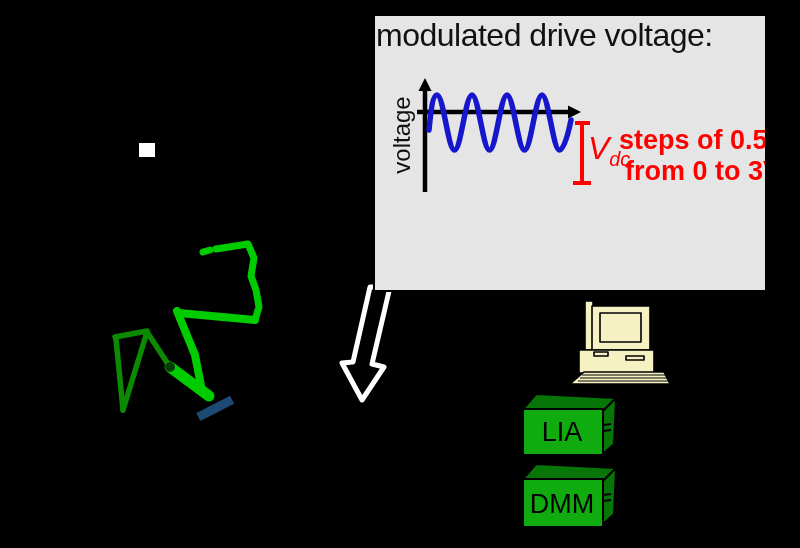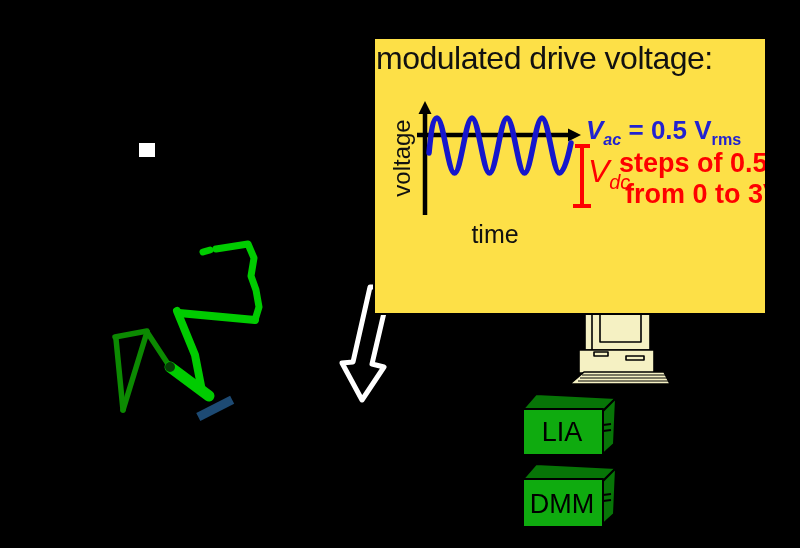--- a/index.html
+++ b/index.html
@@ -1,21 +1,21 @@
 <!DOCTYPE html>
 <html><head>
 <meta charset="utf-8">
 <style>
   html,body{margin:0;padding:0;background:#000;}
   .stage{position:relative;width:800px;height:548px;background:#000;overflow:hidden;
          font-family:"Liberation Sans",sans-serif;}
   .scene-svg{position:absolute;left:0;top:0;}
   
   .callout{position:absolute;left:373px;top:14px;width:394px;height:278px;
-           background:#fde047;border:2px solid #000;box-sizing:border-box;overflow:hidden;z-index:5;margin-top:23px;}
+           background:#e5e5e5;border:2px solid #000;box-sizing:border-box;overflow:hidden;z-index:5;}
   .callout-title{position:absolute;left:1px;top:1px;font-size:32px;letter-spacing:-0.5px;color:#111;white-space:nowrap;}
   .plot-svg{position:absolute;left:0;top:0;}
   .ylabel{position:absolute;left:-30px;top:106px;width:112px;height:26px;text-align:center;
           transform:rotate(-90deg);font-size:24px;color:#111;}
   .xlabel{position:absolute;left:80px;top:181px;width:80px;text-align:center;font-size:25px;color:#111;}
   .ac-label{position:absolute;left:211px;top:76px;font-size:26px;font-weight:bold;color:#2222d0;white-space:pre;}
   .dc-sym{position:absolute;left:213px;top:114px;font-size:32px;font-weight:normal;color:#fe0000;white-space:pre;}
   .dc-line1{position:absolute;left:244px;top:109px;font-size:27px;font-weight:bold;color:#fe0000;white-space:nowrap;}
   .dc-line2{position:absolute;left:250px;top:140px;font-size:27px;font-weight:bold;color:#fe0000;white-space:nowrap;}
   .freq-label{position:absolute;left:247px;top:225px;font-size:26px;color:#111;white-space:pre;}
@@ -112,23 +112,21 @@
                C188.5,134 192.5,121 196,104" fill="none" stroke="#1616cc" stroke-width="5.5" stroke-linecap="round"></path>
 
       <g stroke="#fe0000" stroke-width="4" fill="none">
         <line x1="207" y1="107" x2="207" y2="167"></line>
         <line x1="200" y1="107" x2="215" y2="107"></line>
         <line x1="198" y1="167" x2="216" y2="167"></line>
       </g>
     </svg>
 
     <div class="ylabel">voltage</div>
-    <div class="xlabel">time</div>
 
-    <div class="ac-label"><i>V</i><sub><i>ac</i></sub><span> = 0.5 V</span><sub>rms</sub></div>
 
     <div class="dc-sym"><i>V</i><sub><i>dc</i></sub></div>
 
     <div class="dc-line1">steps of 0.5V</div>
     <div class="dc-line2">from 0 to 3V</div>
 
   </div>
 
 </div>
 

